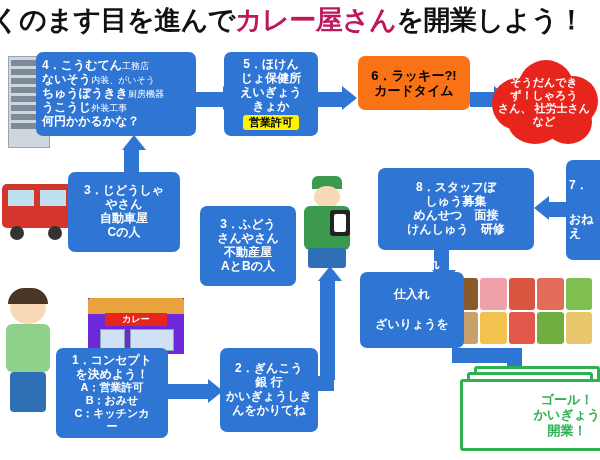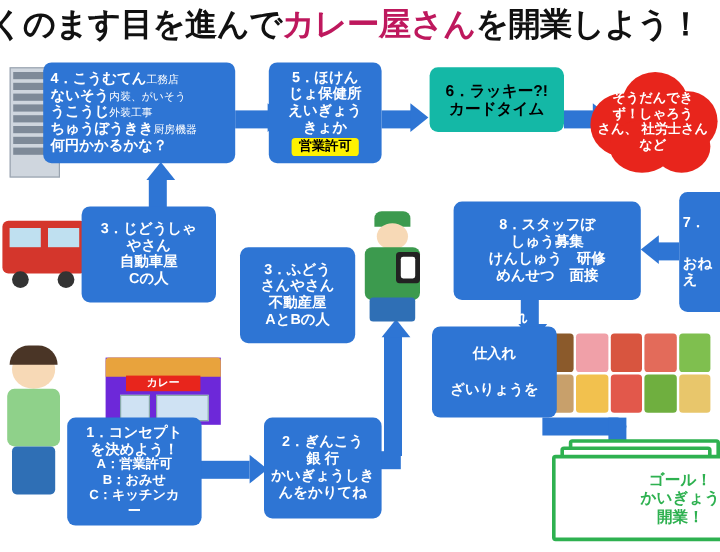--- a/index.html
+++ b/index.html
@@ -2,21 +2,21 @@
 <html><head>
 <meta charset="utf-8">
 <style>
   html,body{margin:0;padding:0;}
   body{width:600px;height:460px;background:#ffffff;font-family:"Liberation Sans",sans-serif;overflow:hidden;position:relative;}
   .stage{position:relative;width:600px;height:460px;overflow:hidden;}
 
   
   .box{position:absolute;box-sizing:border-box;display:flex;flex-direction:column;align-items:center;justify-content:center;text-align:center;line-height:1.16;}
   .blue{background:#2E75D4;color:#ffffff;border-radius:7px;font-weight:bold;}
-  .yellow{background:#14b8a6;color:#000000;border-radius:7px;font-weight:bold;}
+  .yellow{background:#f97316;color:#000000;border-radius:7px;font-weight:bold;}
 
   .t11{font-size:11px;}
   .t12{font-size:12px;}
   .t13{font-size:13px;}
   .small{font-size:9px;font-weight:normal;}
 
   
   .title{position:absolute;left:-8px;top:2px;width:616px;height:36px;font-size:27px;font-weight:bold;color:#111;letter-spacing:-0.5px;white-space:nowrap;}
   .title .hl{color:#be185d;}
 
@@ -144,22 +144,22 @@
     <span style="background:#C8A06B;"></span>
     <span style="background:#F2C14E;"></span>
     <span style="background:#E2584B;"></span>
     <span style="background:#6FAF3F;"></span>
     <span style="background:#E8C66B;"></span>
   </div>
 
   <div class="box blue t12" style="left:36px;top:52px;width:160px;height:84px;padding:20px 6px;align-items:flex-start;text-align:left;">
     <div><span>4．こうむてん</span><span class="small">工務店</span></div>
     <div><span>ないそう</span><span class="small">内装、がいそう</span></div>
+    <div><span>ちゅうぼうきき</span><span class="small">厨房機器</span></div>
     <div><span>うこうじ</span><span class="small">外装工事</span></div>
-    <div><span>ちゅうぼうきき</span><span class="small">厨房機器</span></div>
     <div>何円かかるかな？</div>
   </div>
 
   <div class="box blue t12" style="left:224px;top:52px;width:94px;height:84px;padding:3px;">
     <div>5．ほけん</div>
     <div>じょ保健所</div>
     <div>えいぎょう</div>
     <div>きょか</div>
     <div style="background:#FFF200;color:#000;border-radius:3px;padding:1px 6px;margin-top:2px;font-size:11px;">営業許可</div>
   </div>
@@ -185,22 +185,22 @@
 
   <div class="box blue t12" style="left:566px;top:160px;width:60px;height:100px;padding:3px;align-items:flex-start;">
     <div>7．</div>
     <div style="margin-top:20px;">おね</div>
     <div>え</div>
   </div>
 
   <div class="box blue t12" style="left:378px;top:168px;width:156px;height:82px;padding:3px;">
     <div>8．スタッフぼ</div>
     <div>しゅう募集</div>
+    <div>めんせつ　面接</div>
     <div>けんしゅう　研修</div>
-    <div>めんせつ　面接</div>
   </div>
 
   <div class="box blue t12" style="left:360px;top:272px;width:104px;height:76px;padding:3px;gap:16px;">
     <div>9．しいれ</div>
     <div>仕入れ</div>
     <div>ざいりょうを</div>
     <div>きめてね！</div>
   </div>
 
   <div class="box blue t12" style="left:200px;top:206px;width:96px;height:80px;padding:3px;">

